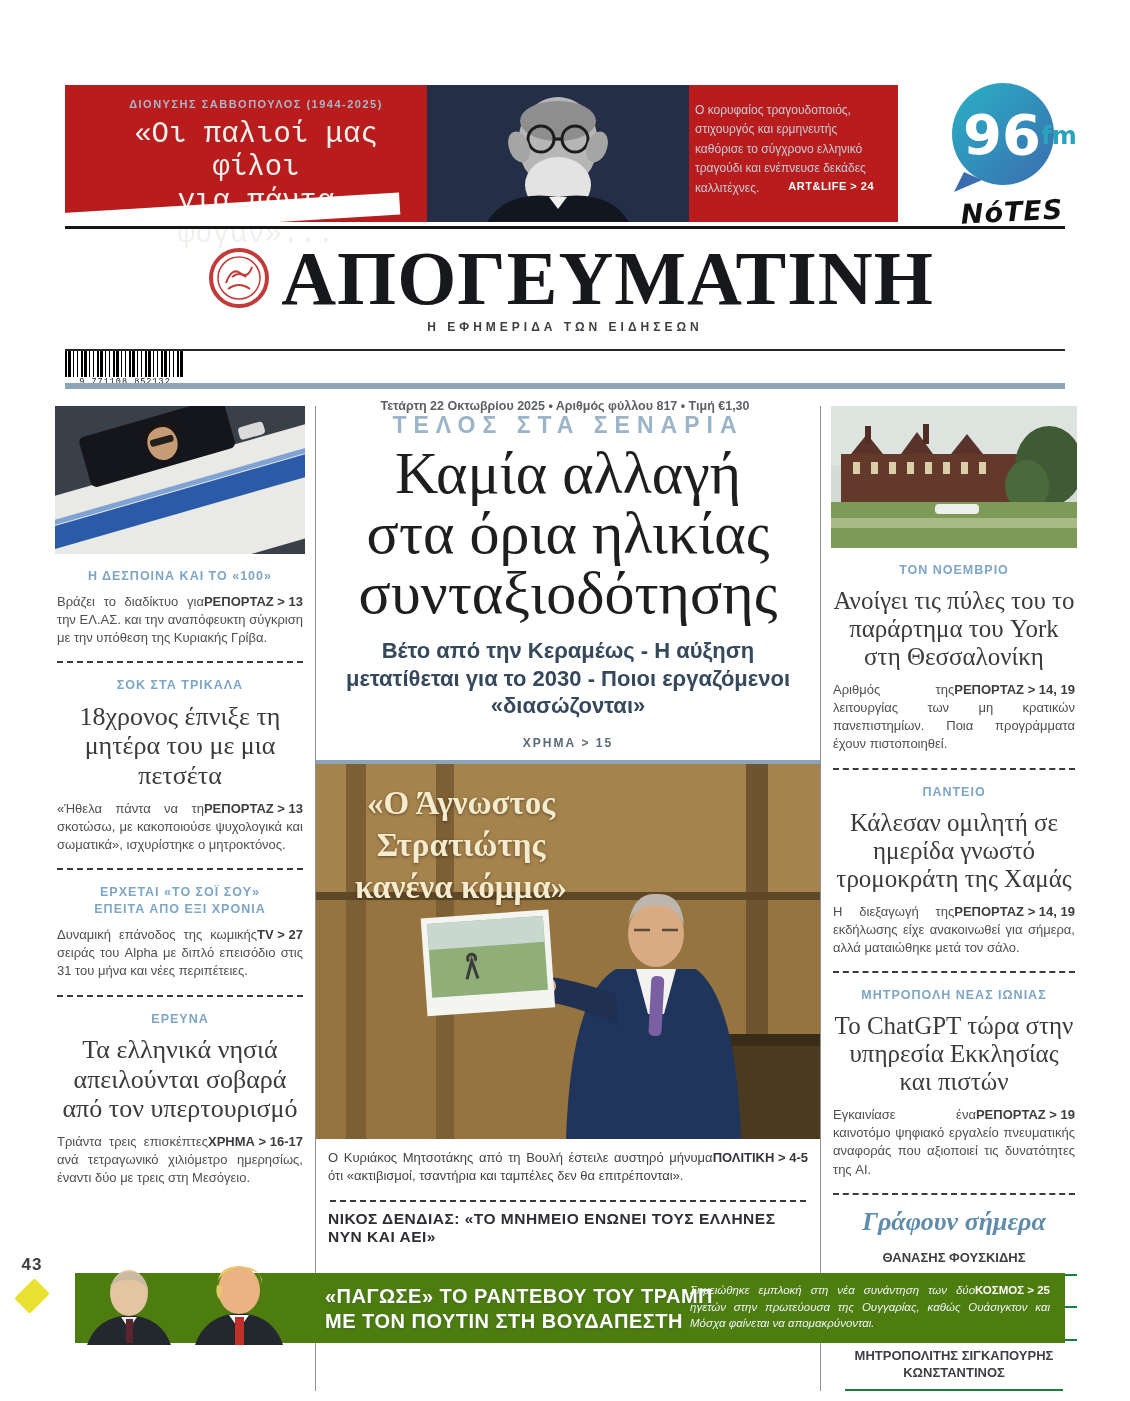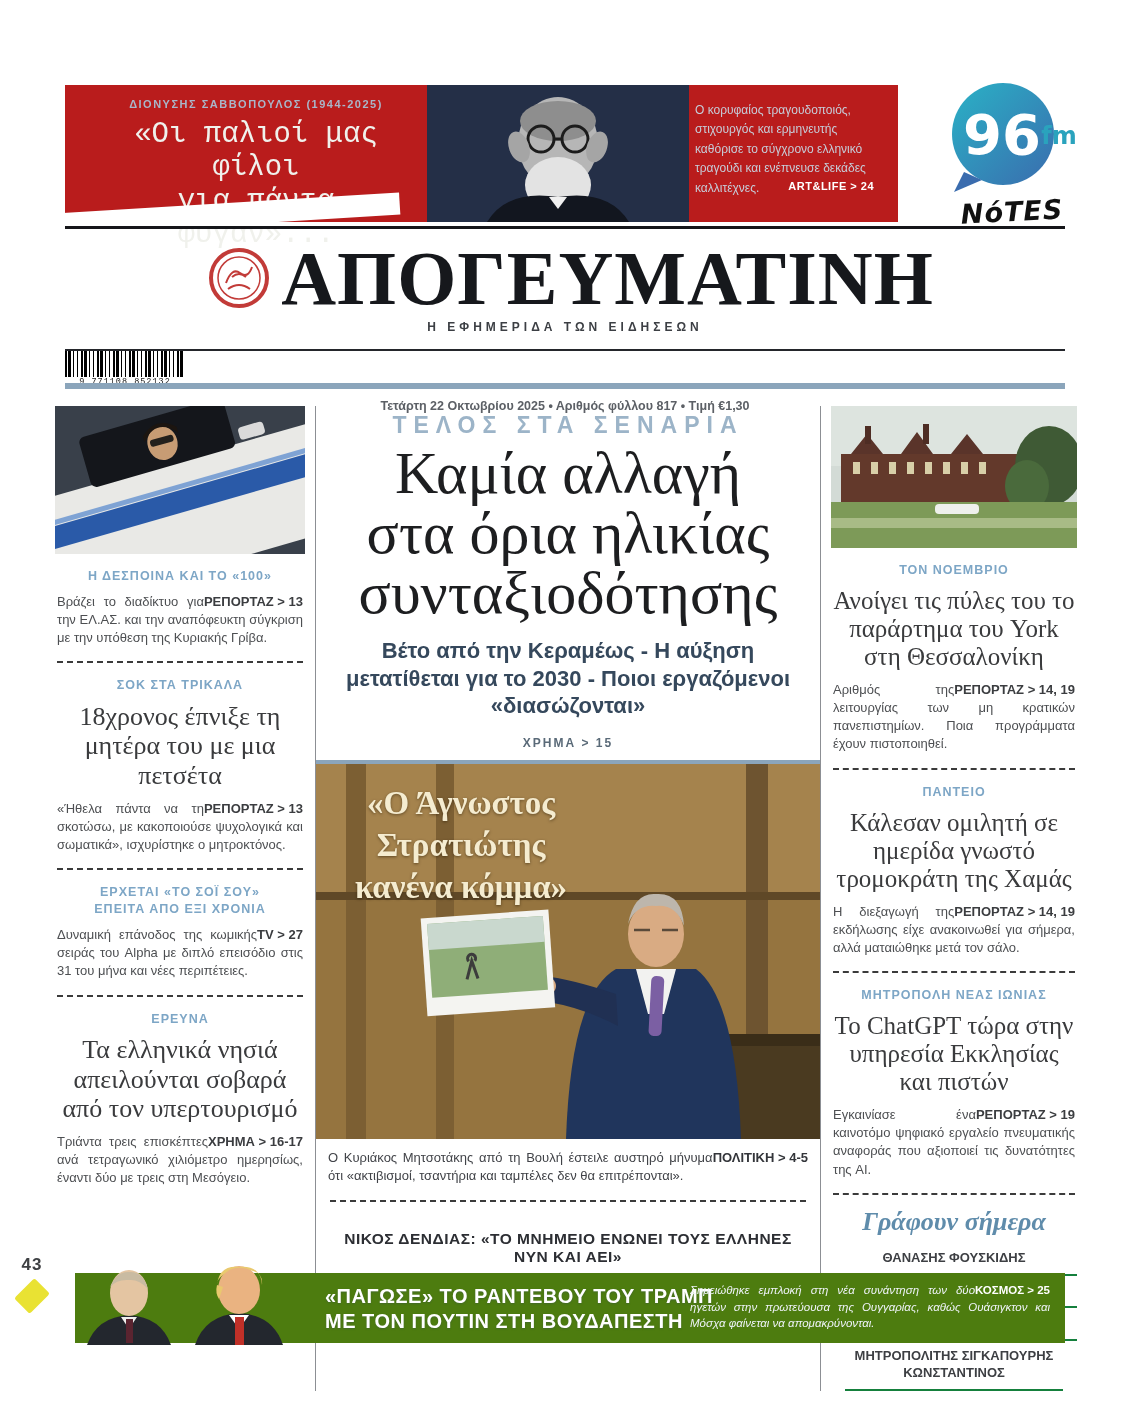--- a/index.html
+++ b/index.html
@@ -50,21 +50,21 @@
   .c-kicker{font-size:23px;font-weight:bold;letter-spacing:7px;color:#9cb4c8;text-align:center;margin:6px 0 4px;}
   .c-headline{font-family:"Liberation Serif",serif;font-size:60px;line-height:1.0;color:#1d1e20;text-align:center;}
   .c-subhead{font-size:22px;font-weight:bold;line-height:1.25;color:#35485c;text-align:center;margin:14px 6px 0;}
   .c-ref{font-size:12px;font-weight:bold;letter-spacing:2px;color:#5a6a78;text-align:center;margin:16px 0 10px;}
   .c-rule{height:4px;background:#8ba5bb;margin:0 -12px;}
   .c-photo{position:relative;height:375px;margin:0 -12px;overflow:hidden;}
   .photo-quote{position:absolute;left:10px;top:18px;width:270px;text-align:center;font-family:"Liberation Serif",serif;font-weight:bold;font-size:33px;line-height:1.28;color:#f5ecd0;text-shadow:0 1px 3px rgba(40,25,5,.55);}
   .photo-quote div{text-decoration-thickness:2px;text-underline-offset:5px;}
   .c-caption{font-size:13px;line-height:1.45;color:#414348;text-align:justify;margin:10px 0 0;}
   .c-caption .ref{font-weight:bold;color:#33353a;float:right;}
-  .c-strap{font-size:15.5px;font-weight:bold;letter-spacing:0.5px;color:#2c2e33;margin:28px 0 0;text-align:center;}
+  .c-strap{font-size:15.5px;font-weight:bold;letter-spacing:0.5px;color:#2c2e33;margin:8px 0 0;}
 
   
   .contrib-head{font-family:"Liberation Serif",serif;font-style:italic;font-weight:bold;font-size:26px;color:#5f8cab;text-align:center;margin:12px 0 6px;}
   .contrib{font-size:13px;font-weight:bold;color:#3d3f43;text-align:center;padding:7px 4px;border-bottom:2px solid #15803d;line-height:1.3;}
 
   
   .bottom-banner{position:absolute;left:75px;top:1246px;width:990px;height:70px;background:#4d7c0f;margin-top:27px;}
   .bb-heads{position:absolute;left:2px;top:-14px;width:230px;height:86px;}
   .bb-headline{position:absolute;left:250px;top:11px;font-size:20px;font-weight:bold;letter-spacing:0.5px;line-height:1.25;color:#ffffff;text-shadow:0 1px 2px rgba(50,70,95,.35);}
   .bb-right{position:absolute;left:615px;top:9px;width:360px;font-style:italic;font-size:11.5px;line-height:1.45;color:#eef3f8;text-align:justify;}

